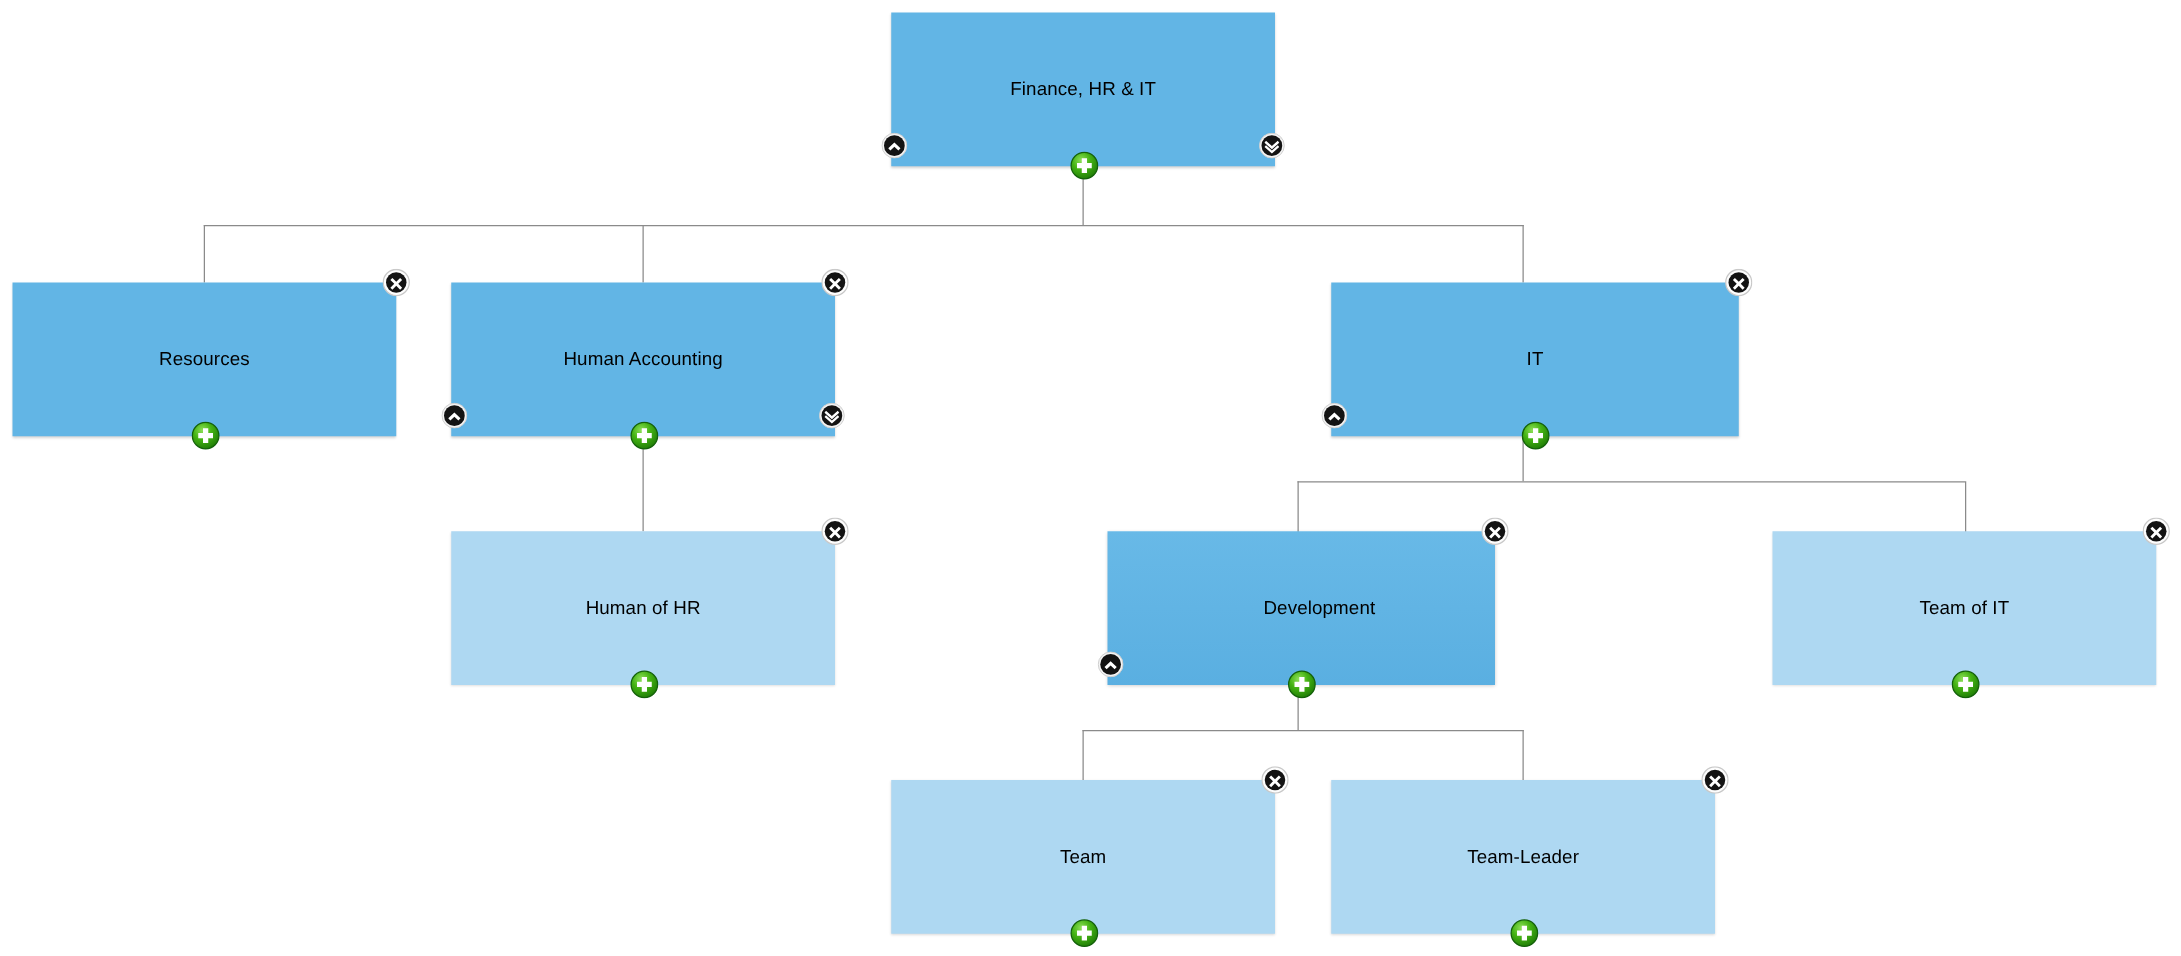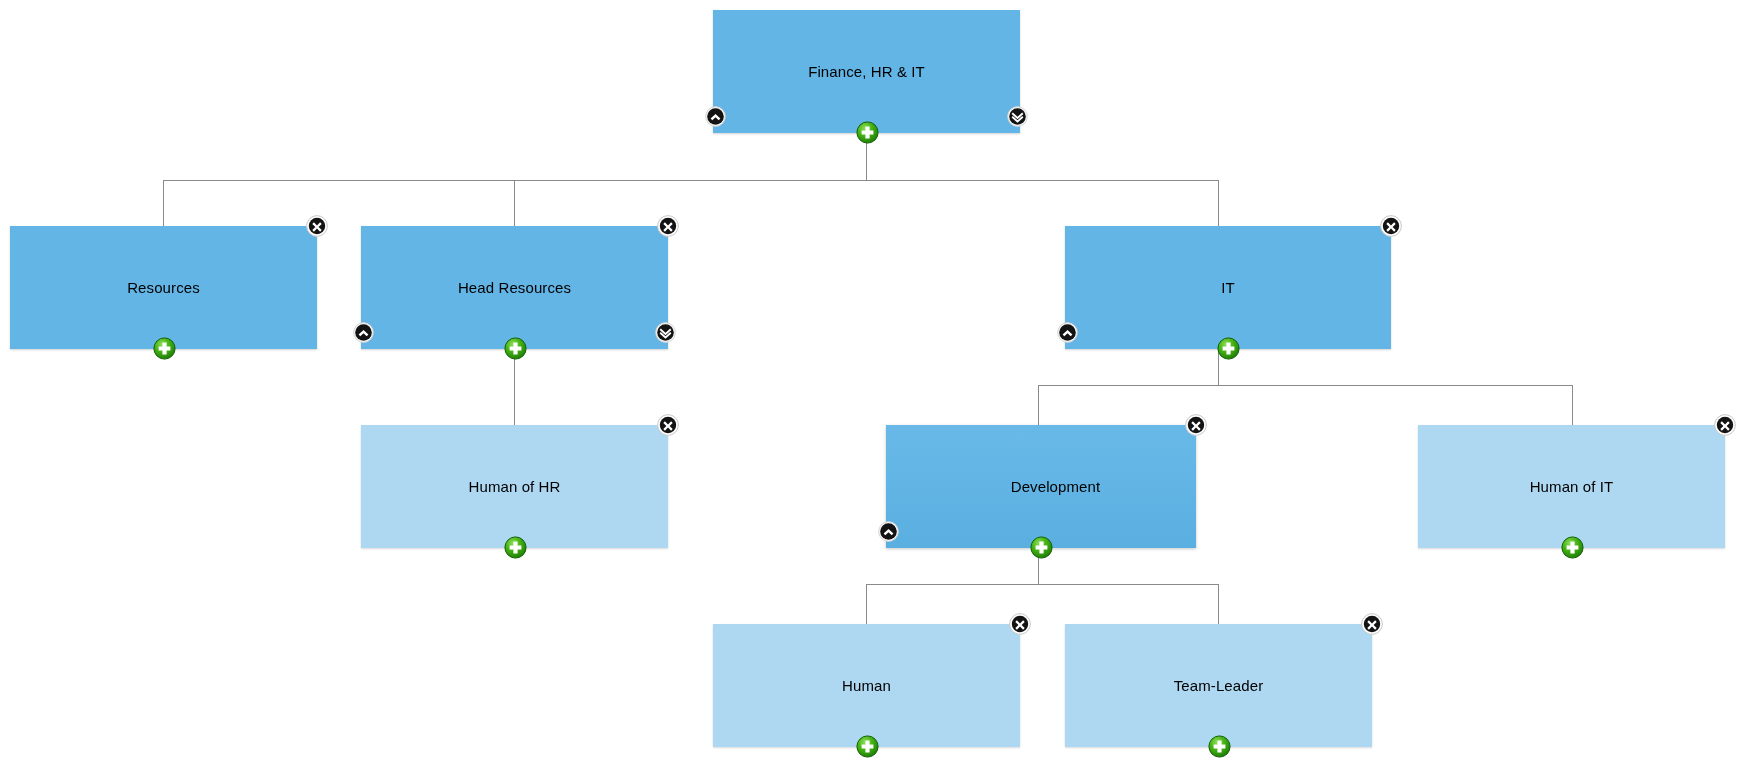--- a/index.html
+++ b/index.html
@@ -176,21 +176,21 @@
         </span>
         <span class="handle close">
           <svg width="22" height="22" viewBox="0 0 22 22">
             <circle cx="11" cy="11" r="10.4" fill="#fdfdfd" stroke="#c9c9c9" stroke-width="1"></circle>
             <circle cx="11" cy="11" r="8.2" fill="#131313"></circle>
             <path d="M7.9 7.3l3.1 3.1 3.1-3.1 1.6 1.6-3.1 3.1 3.1 3.1-1.6 1.6-3.1-3.1-3.1 3.1-1.6-1.6 3.1-3.1-3.1-3.1z" fill="#ffffff"></path>
           </svg>
         </span>
       </div>
       <div class="node level-dark" style="left: 361px; top: 226px; width: 307px; height: 123px;">
-        <span class="label">Head Resources</span>
+        <span class="label">Human Accounting</span>
         <span class="handle plus">
           <svg width="23" height="23" viewBox="0 0 23 23">
             <defs>
               <radialGradient id="gplus" cx="38%" cy="30%" r="75%">
                 <stop offset="0%" stop-color="#8fe05a"></stop>
                 <stop offset="45%" stop-color="#45b314"></stop>
                 <stop offset="100%" stop-color="#1d7a05"></stop>
               </radialGradient>
             </defs>
             <circle cx="11.5" cy="11.5" r="10.6" fill="url(#gplus)" stroke="#14610a" stroke-width="1"></circle>
@@ -297,21 +297,21 @@
         </span>
         <span class="handle up">
           <svg width="21" height="21" viewBox="0 0 21 21">
             <circle cx="10.5" cy="10.5" r="9.9" fill="#f4f4f4" stroke="#cfcfcf" stroke-width="0.8"></circle>
             <circle cx="10.5" cy="10.5" r="8.3" fill="#131313"></circle>
             <path d="M5.6 12.6l4.9-4.6 4.9 4.6-1.7 1.7-3.2-3-3.2 3z" fill="#ffffff"></path>
           </svg>
         </span>
       </div>
       <div class="node level-light" style="left: 1418px; top: 425px; width: 307px; height: 123px;">
-        <span class="label">Human of IT</span>
+        <span class="label">Team of IT</span>
         <span class="handle plus">
           <svg width="23" height="23" viewBox="0 0 23 23">
             <defs>
               <radialGradient id="gplus" cx="38%" cy="30%" r="75%">
                 <stop offset="0%" stop-color="#8fe05a"></stop>
                 <stop offset="45%" stop-color="#45b314"></stop>
                 <stop offset="100%" stop-color="#1d7a05"></stop>
               </radialGradient>
             </defs>
             <circle cx="11.5" cy="11.5" r="10.6" fill="url(#gplus)" stroke="#14610a" stroke-width="1"></circle>
@@ -320,21 +320,21 @@
         </span>
         <span class="handle close">
           <svg width="22" height="22" viewBox="0 0 22 22">
             <circle cx="11" cy="11" r="10.4" fill="#fdfdfd" stroke="#c9c9c9" stroke-width="1"></circle>
             <circle cx="11" cy="11" r="8.2" fill="#131313"></circle>
             <path d="M7.9 7.3l3.1 3.1 3.1-3.1 1.6 1.6-3.1 3.1 3.1 3.1-1.6 1.6-3.1-3.1-3.1 3.1-1.6-1.6 3.1-3.1-3.1-3.1z" fill="#ffffff"></path>
           </svg>
         </span>
       </div>
       <div class="node level-light" style="left: 713px; top: 624px; width: 307px; height: 123px;">
-        <span class="label">Human</span>
+        <span class="label">Team</span>
         <span class="handle plus">
           <svg width="23" height="23" viewBox="0 0 23 23">
             <defs>
               <radialGradient id="gplus" cx="38%" cy="30%" r="75%">
                 <stop offset="0%" stop-color="#8fe05a"></stop>
                 <stop offset="45%" stop-color="#45b314"></stop>
                 <stop offset="100%" stop-color="#1d7a05"></stop>
               </radialGradient>
             </defs>
             <circle cx="11.5" cy="11.5" r="10.6" fill="url(#gplus)" stroke="#14610a" stroke-width="1"></circle>

